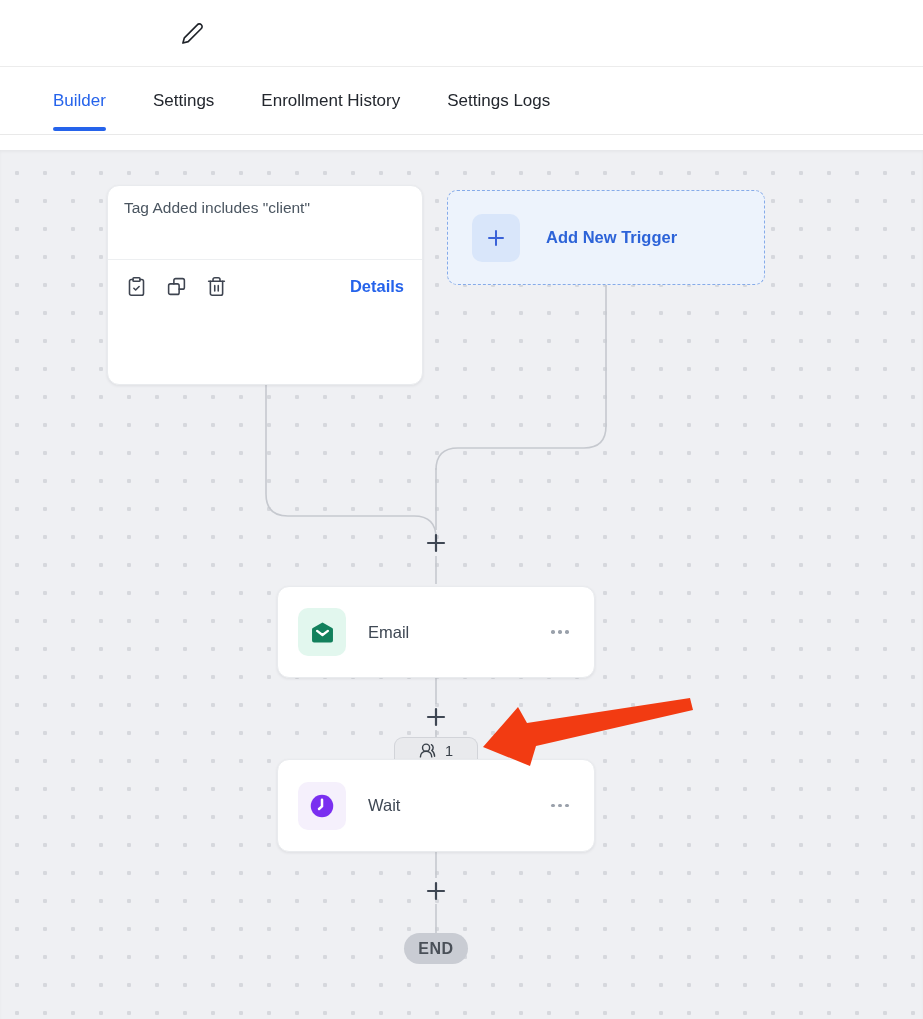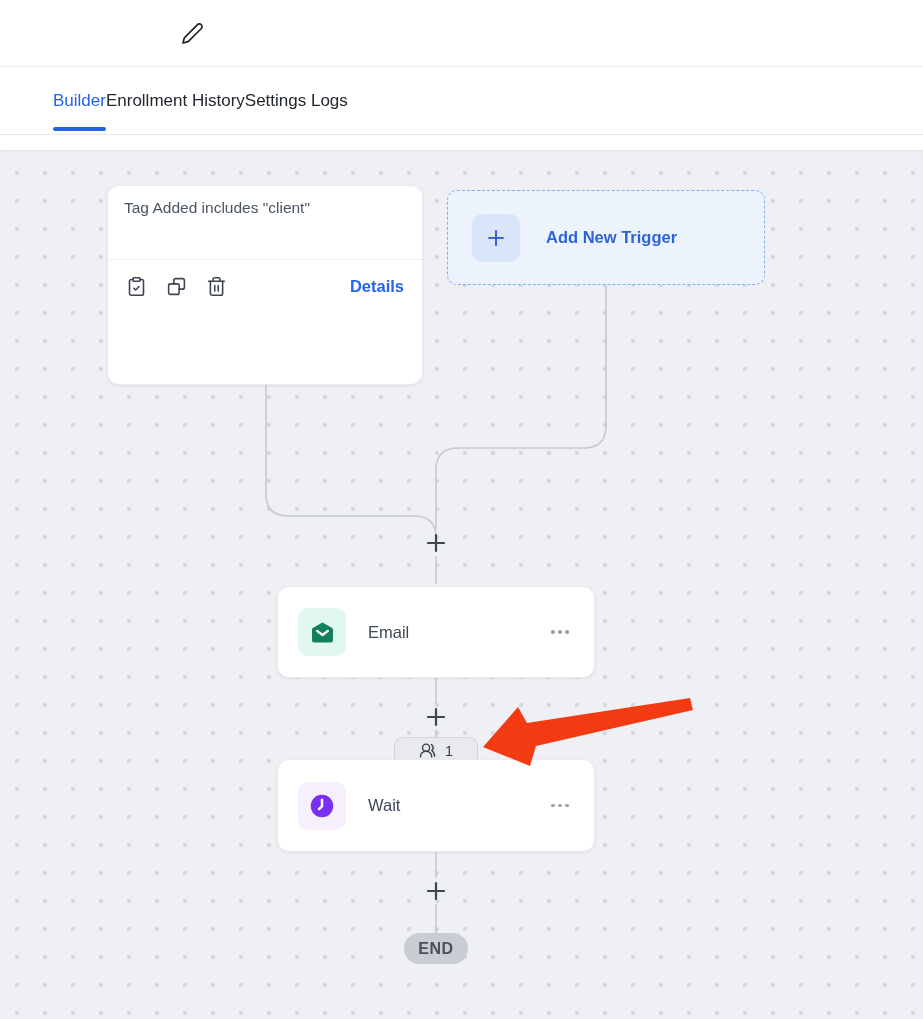--- a/index.html
+++ b/index.html
@@ -15,21 +15,21 @@
     background:#ffffff; display:flex; align-items:center;
     padding-left:167px; border-bottom:1px solid #ececec;
   }
   .app-title { font-size:20px; font-weight:500; color:#17181a; letter-spacing:.2px; }
   .edit-pencil { margin-left:14px; display:flex; align-items:center; cursor:pointer; }
 
   
   .tabbar {
     position:absolute; left:0; top:67px; width:923px; height:68px;
     background:#ffffff; display:flex; align-items:center;
-    padding-left:53px; border-bottom:1px solid #e9e9e9;
+    padding-left:53px; gap:47px; border-bottom:1px solid #e9e9e9;
   }
   .tab { position:relative; height:100%; display:flex; align-items:center;
          font-size:17px; font-weight:500; color:#23272e; cursor:pointer; }
   .tab.active { color:#2563eb; }
   .tab.active .tab-underline {
     position:absolute; left:0; right:0; bottom:3px; height:4px;
     background:#2563eb; border-radius:3px;
   }
 
   
@@ -110,20 +110,23 @@
     <svg width="23" height="23" viewBox="0 0 24 24" fill="none" stroke="#1f2329" stroke-width="1.7" stroke-linecap="round" stroke-linejoin="round">
       <path d="M17 3a2.85 2.83 0 1 1 4 4L7.5 20.5 2 22l1.5-5.5Z"></path>
     </svg>
   </div>
 </div>
 
 <div class="tabbar">
   <div class="tab active">
     <span>Builder</span>
     <span class="tab-underline"></span>
+  </div>
+  <div class="tab">
+    <span>Settings</span>
   </div>
   <div class="tab">
     <span>Enrollment History</span>
   </div>
   <div class="tab">
     <span>Settings Logs</span>
   </div>
 </div>
 
 <div class="canvas">

